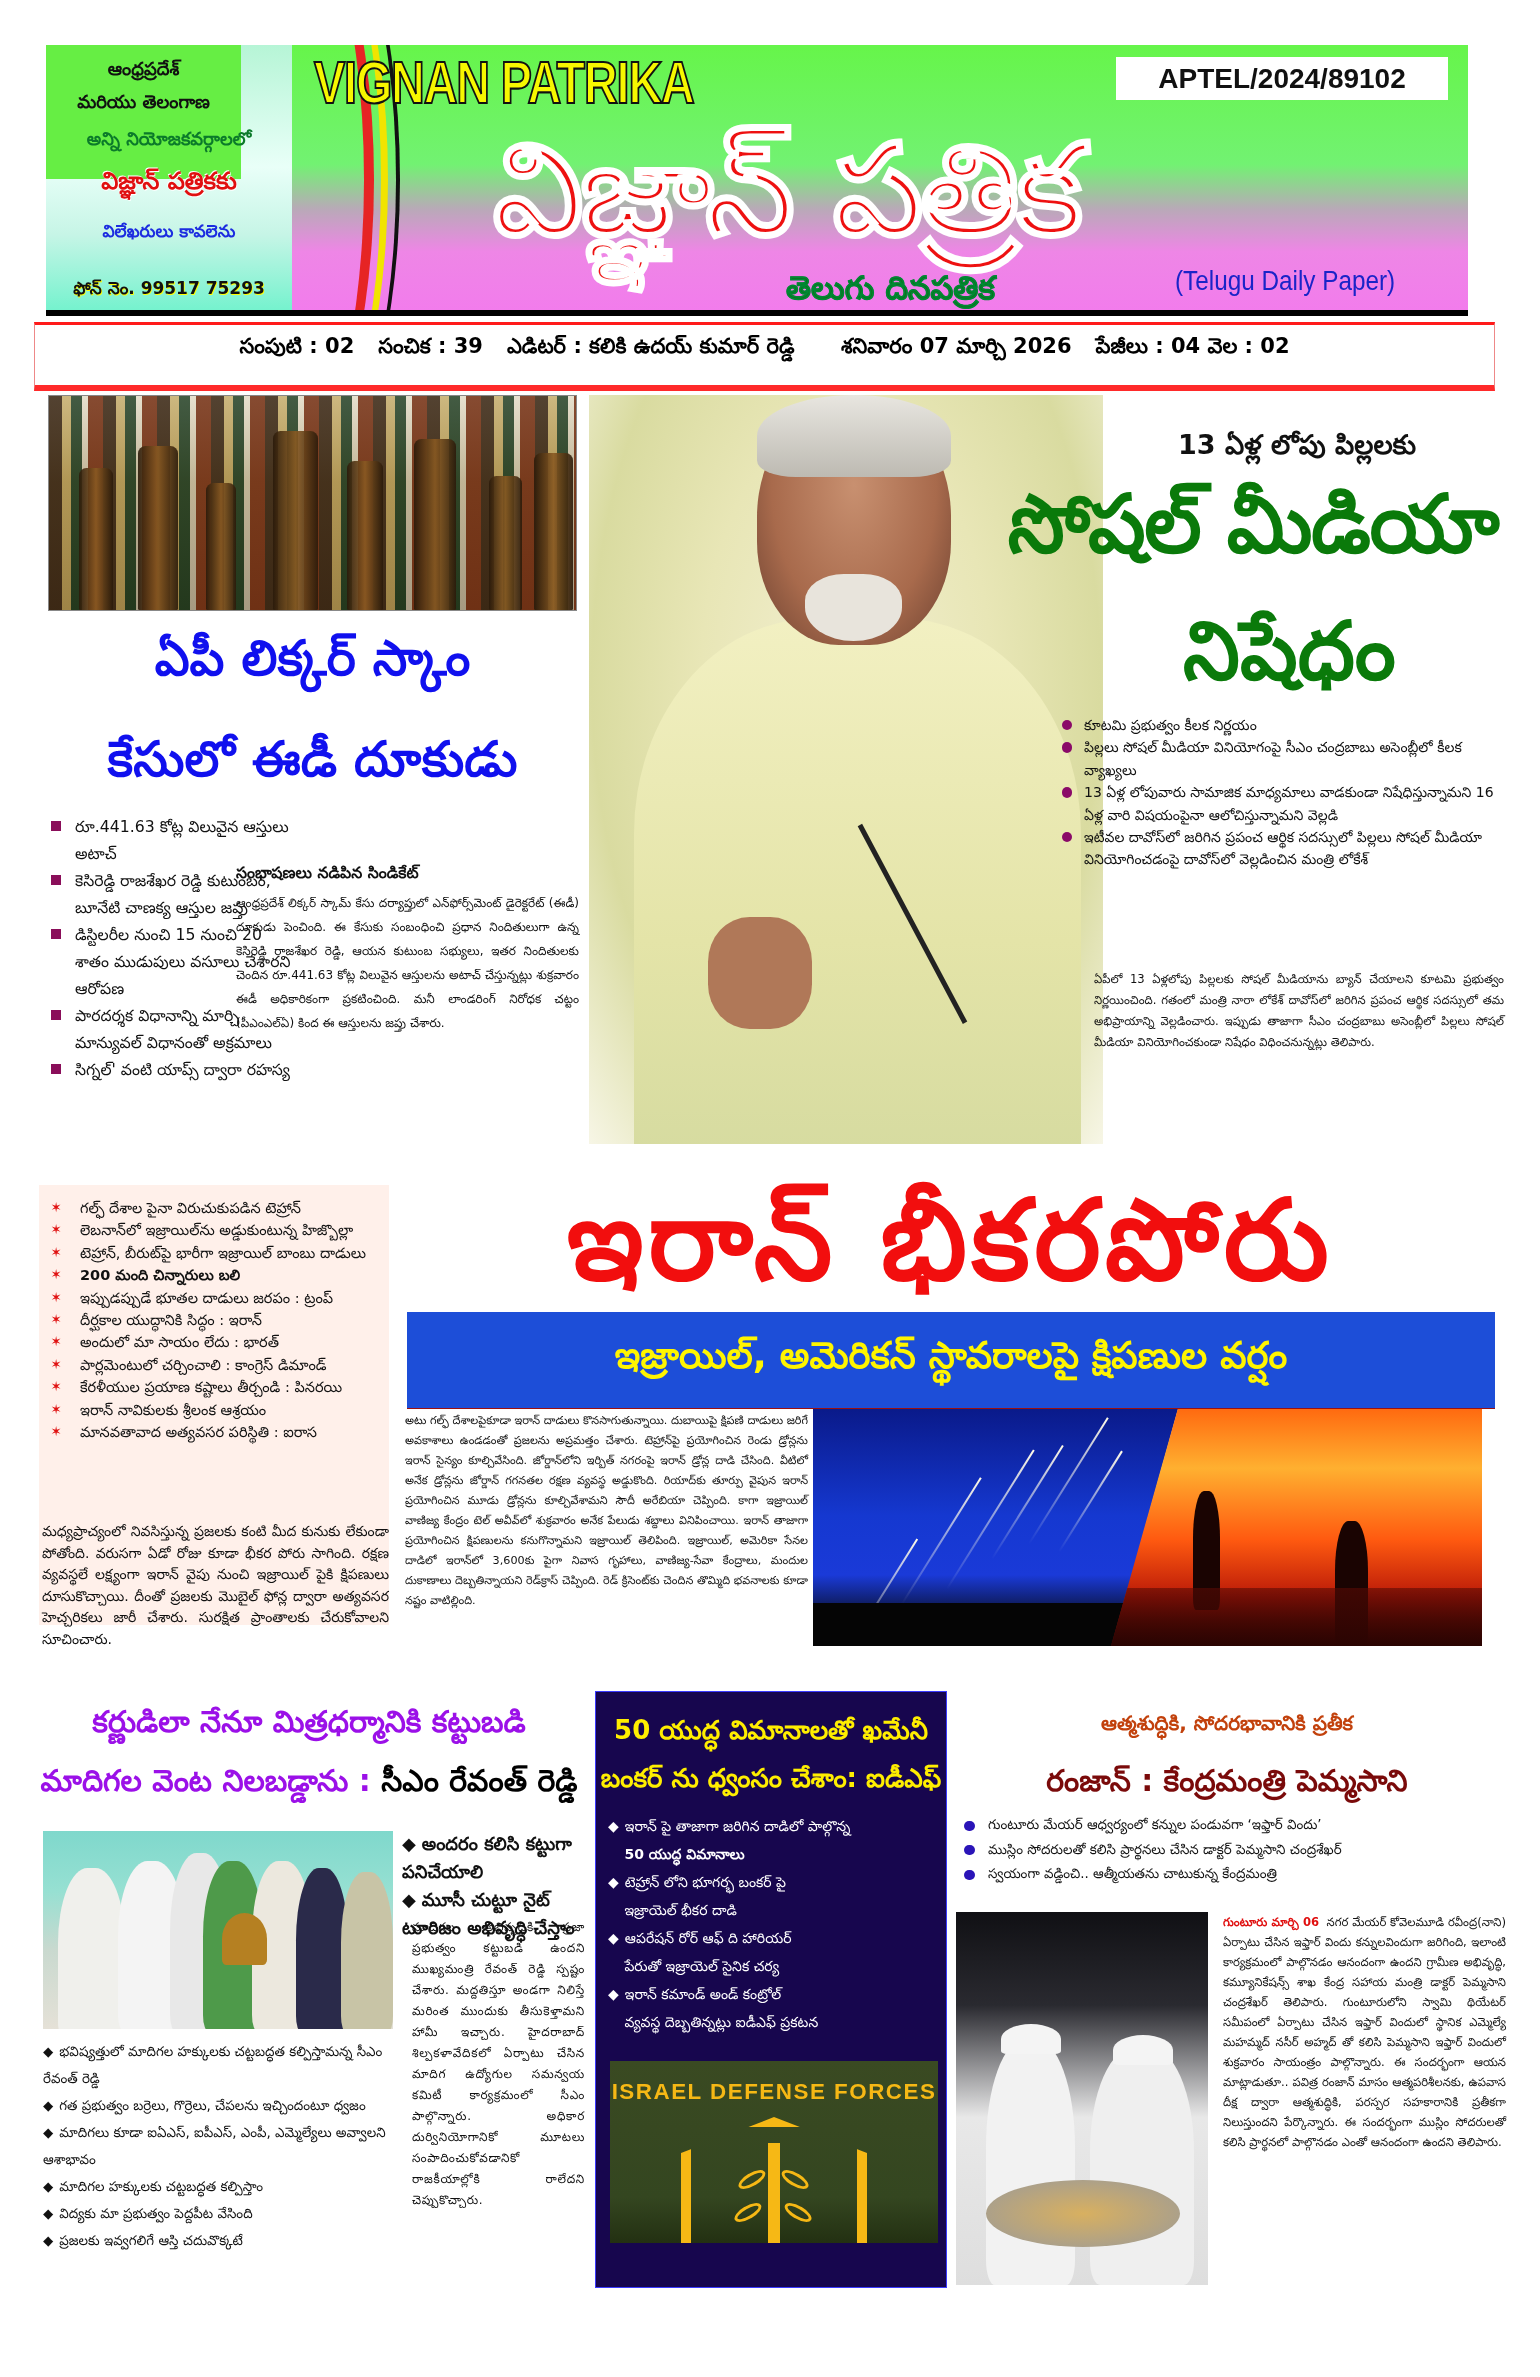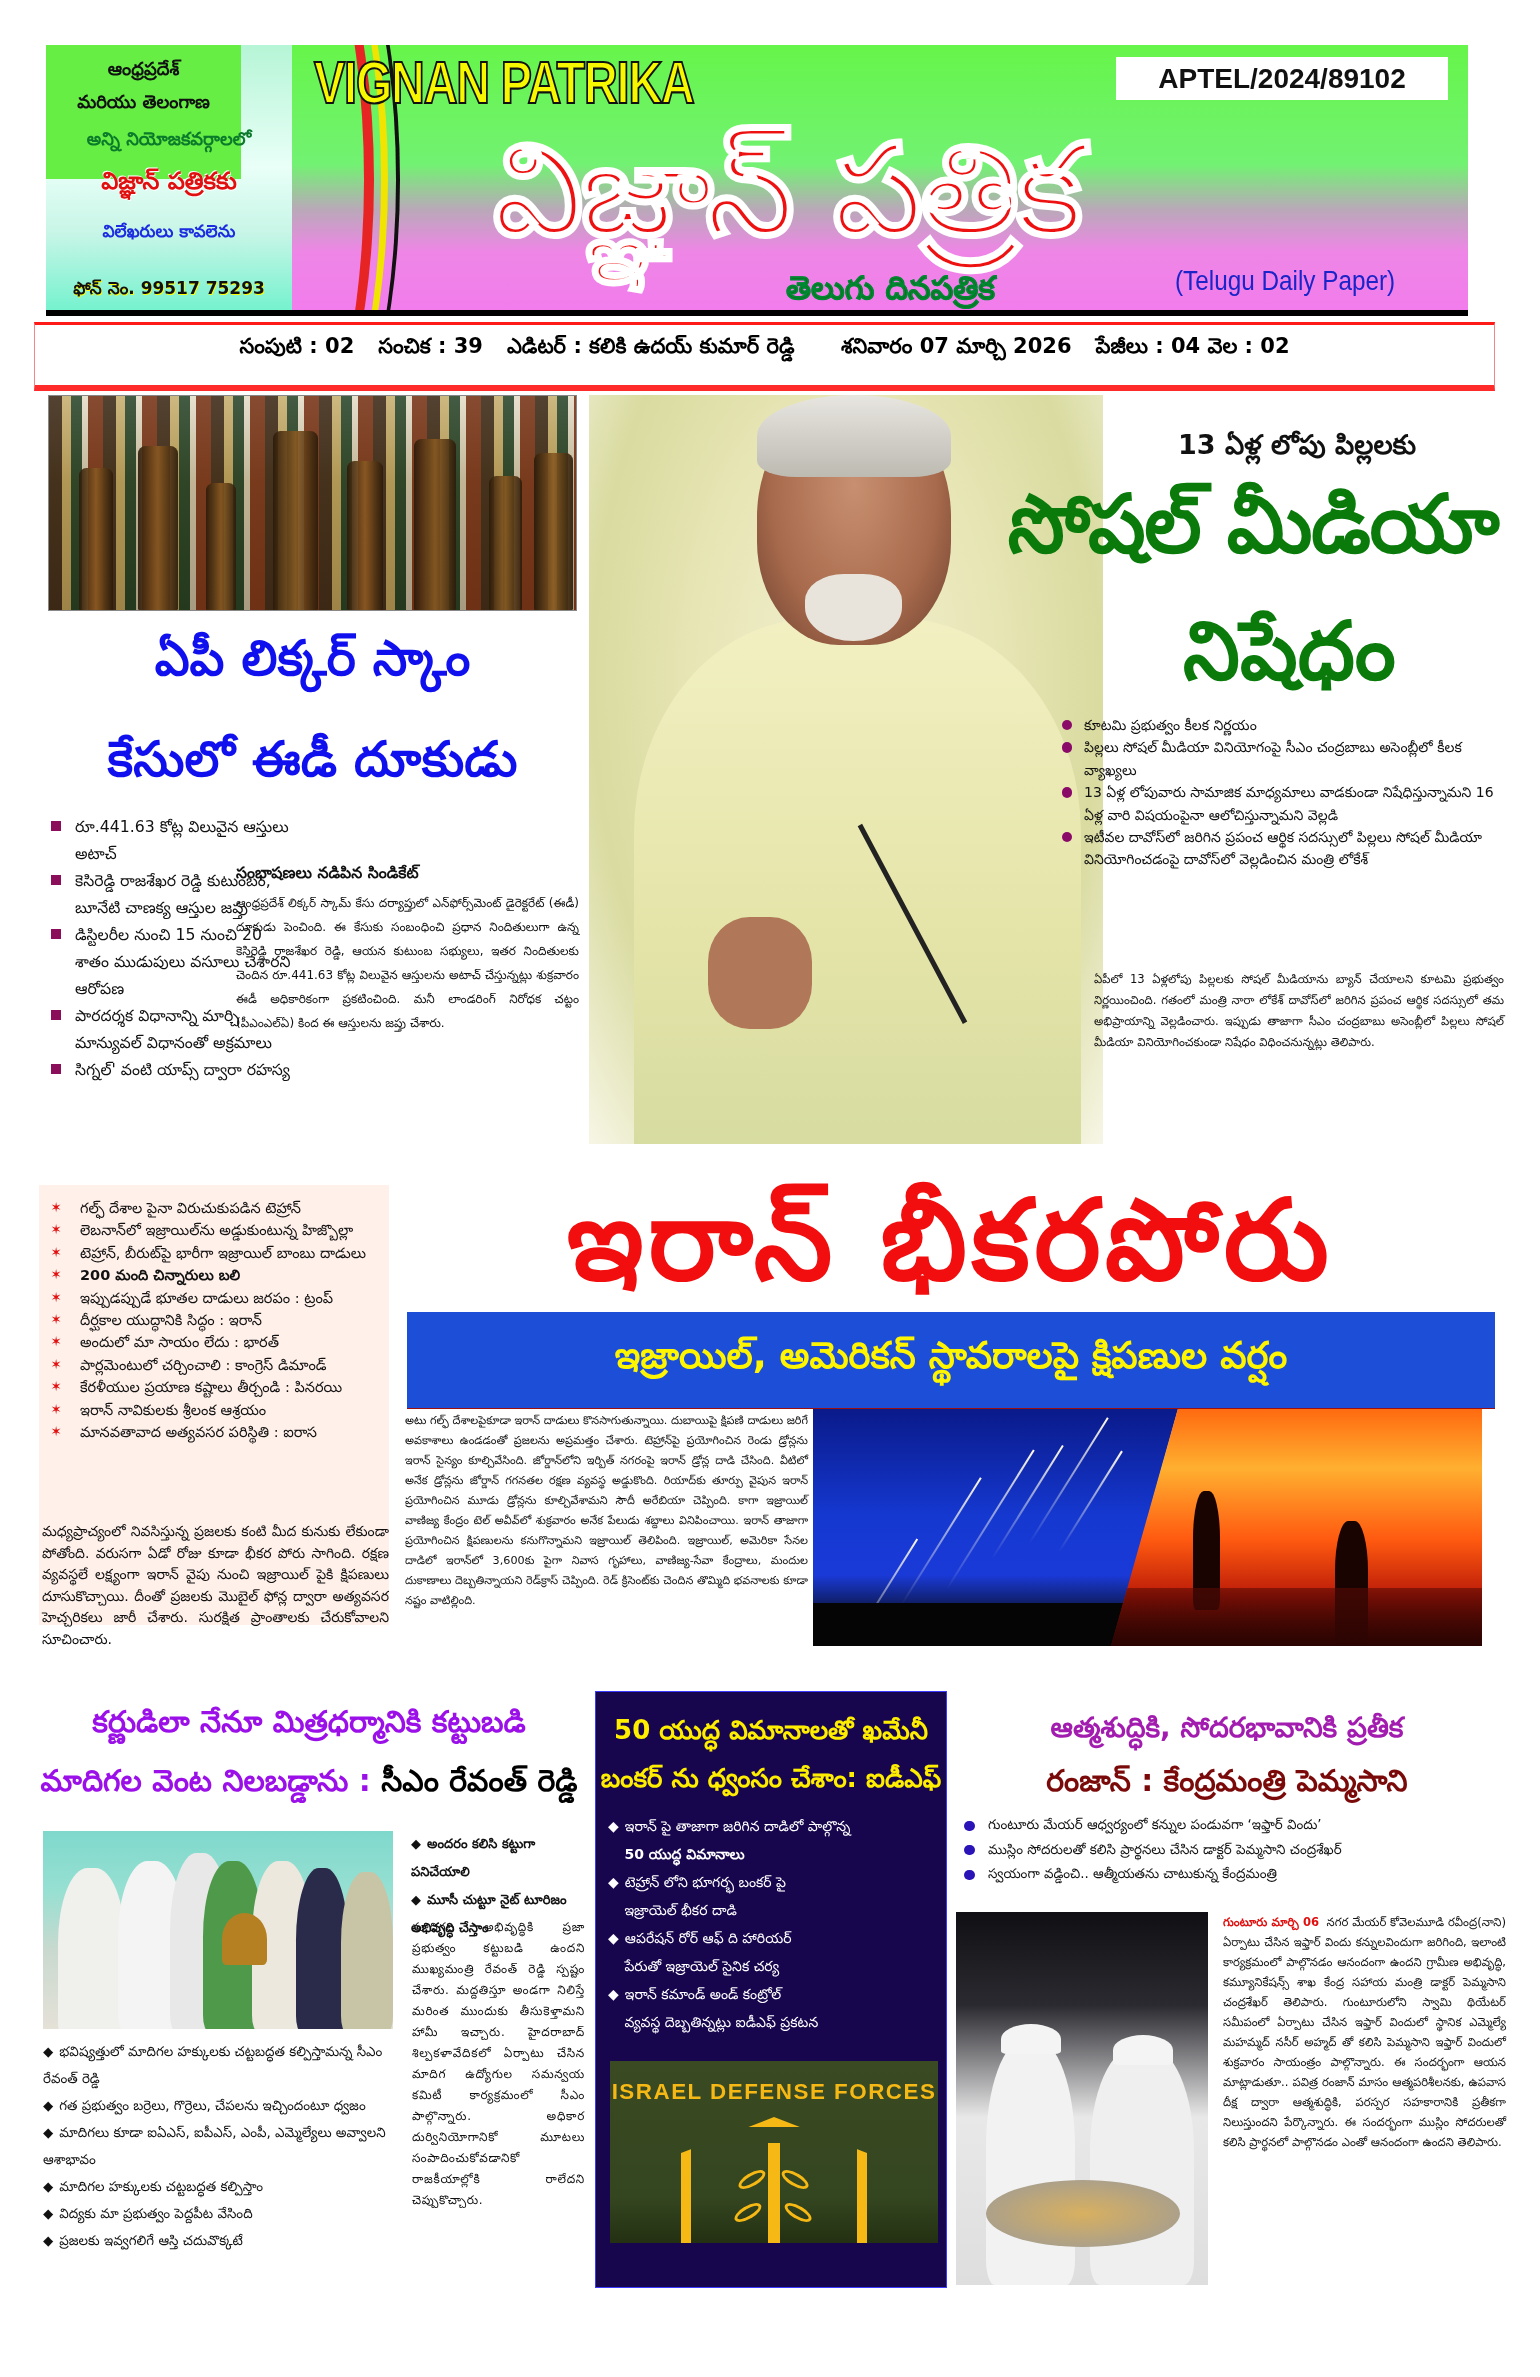--- a/index.html
+++ b/index.html
@@ -106,41 +106,41 @@
   .silhouette { position: absolute; background: #1a0402; border-radius: 40% 40% 10% 10%; }
 
   
   #rv-h1 { left: 33px; top: 1704px; width: 552px; text-align: center; font-weight: bold; font-size: 30px; color: #9b10e8; }
   #rv-h2 { left: 33px; top: 1763px; width: 552px; text-align: center; font-weight: bold; font-size: 30px; color: #9b10e8; white-space: nowrap; }
   #rv-h2-black { color: #000; }
   #rv-photo { left: 43px; top: 1831px; width: 350px; height: 198px;
     background: linear-gradient(180deg, #7fd8cc 0%, #96e0d2 30%, #c9d9cf 60%, #e5e1d7 100%); overflow: hidden; }
   .person { position: absolute; border-radius: 44% 44% 10% 10%; }
   #rv-trophy { left: 179px; top: 82px; width: 45px; height: 52px; background: #b58022; border-radius: 50% 50% 10% 10%; }
-  #rv-bullets-right { left: 411px; top: 1830px; width: 183px; font-size: 13px; font-weight: bold; line-height: 28px; }
+  #rv-bullets-right { left: 402px; top: 1830px; width: 183px; font-size: 18px; font-weight: bold; line-height: 28px; }
   #rv-body { left: 412px; top: 1917px; width: 173px; font-size: 12px; line-height: 21px; text-align: justify; letter-spacing: 0.7px; }
   #rv-bullets-left { left: 43px; top: 2038px; width: 350px; font-size: 13.4px; line-height: 27px; }
   .dia { color: #111; margin-right: 6px; }
 
   
   #idf-box { left: 595px; top: 1691px; width: 352px; height: 597px; background: #17064e; border: 0.7px solid #3a3aff; }
   #idf-h1 { left: 595px; top: 1715px; width: 352px; text-align: center; font-weight: bold; font-size: 26px; color: #ffee00; }
   #idf-h2 { left: 595px; top: 1763px; width: 352px; text-align: center; font-weight: bold; font-size: 26px; color: #ffee00; }
   #idf-bullets { left: 608px; top: 1812px; width: 332px; font-size: 14px; line-height: 28px; color: #fff; }
   #idf-bullets .cont { padding-left: 16.4px; }
   #idf-logo { left: 610px; top: 2061px; width: 328px; height: 182px; background: linear-gradient(180deg, #3a4a22 0%, #344620 75%, #233012 100%); overflow: hidden; }
   #idf-logo-text { left: 0; top: 18px; width: 328px; text-align: center; font-family: "Liberation Sans", sans-serif; font-weight: bold;
     font-size: 22.4px; color: #f6b815; letter-spacing: 1.5px; }
   #idf-shield { left: 71px; top: 56px; width: 186px; height: 164px; border: 10.4px solid #f6b815; border-bottom: none;
     clip-path: polygon(0 22%, 50% 0, 100% 22%, 100% 100%, 0 100%); }
   #idf-sword { left: 158px; top: 82px; width: 12px; height: 104px; background: #f6b815; }
   .leaf { position: absolute; width: 30px; height: 13.4px; border: 3.7px solid #f6b815; border-radius: 50%; }
 
   
-  #pm-h1 { left: 951px; top: 1711px; width: 552px; text-align: center; font-weight: bold; font-size: 28px; color: #a21caf; }
+  #pm-h1 { left: 951px; top: 1711px; width: 552px; text-align: center; font-weight: bold; font-size: 20px; color: #c2410c; }
   #pm-h2 { left: 951px; top: 1763px; width: 552px; text-align: center; font-weight: bold; font-size: 30px; color: #7a0a0a; }
   #pm-bullets { left: 954px; top: 1813px; width: 552px; font-size: 13.4px; line-height: 24.6px; }
   .bdot-item { position: relative; padding-left: 34px; }
   .bdot-item::before { content: ""; position: absolute; left: 10.4px; top: 7.5px; width: 10.4px; height: 10.4px; border-radius: 50%; background: #2a14b8; }
   #pm-photo { left: 956px; top: 1912px; width: 252px; height: 373px;
     background: linear-gradient(180deg, #101014 0%, #2a2a30 25%, #e8e8e8 55%, #dedede 100%); overflow: hidden; }
   .cap { position: absolute; background: #f4f4f4; border-radius: 50% 50% 10% 10%; }
   #pm-plate { left: 30px; top: 268px; width: 194px; height: 67px; border-radius: 50%; background: radial-gradient(#d8b060, #9a9a9a); }
   #pm-body { left: 1223px; top: 1912px; width: 283px; font-size: 11.6px; line-height: 20px; text-align: justify; }
   #pm-dateline { color: #e01010; font-weight: bold; margin-right: 7.5px; }

